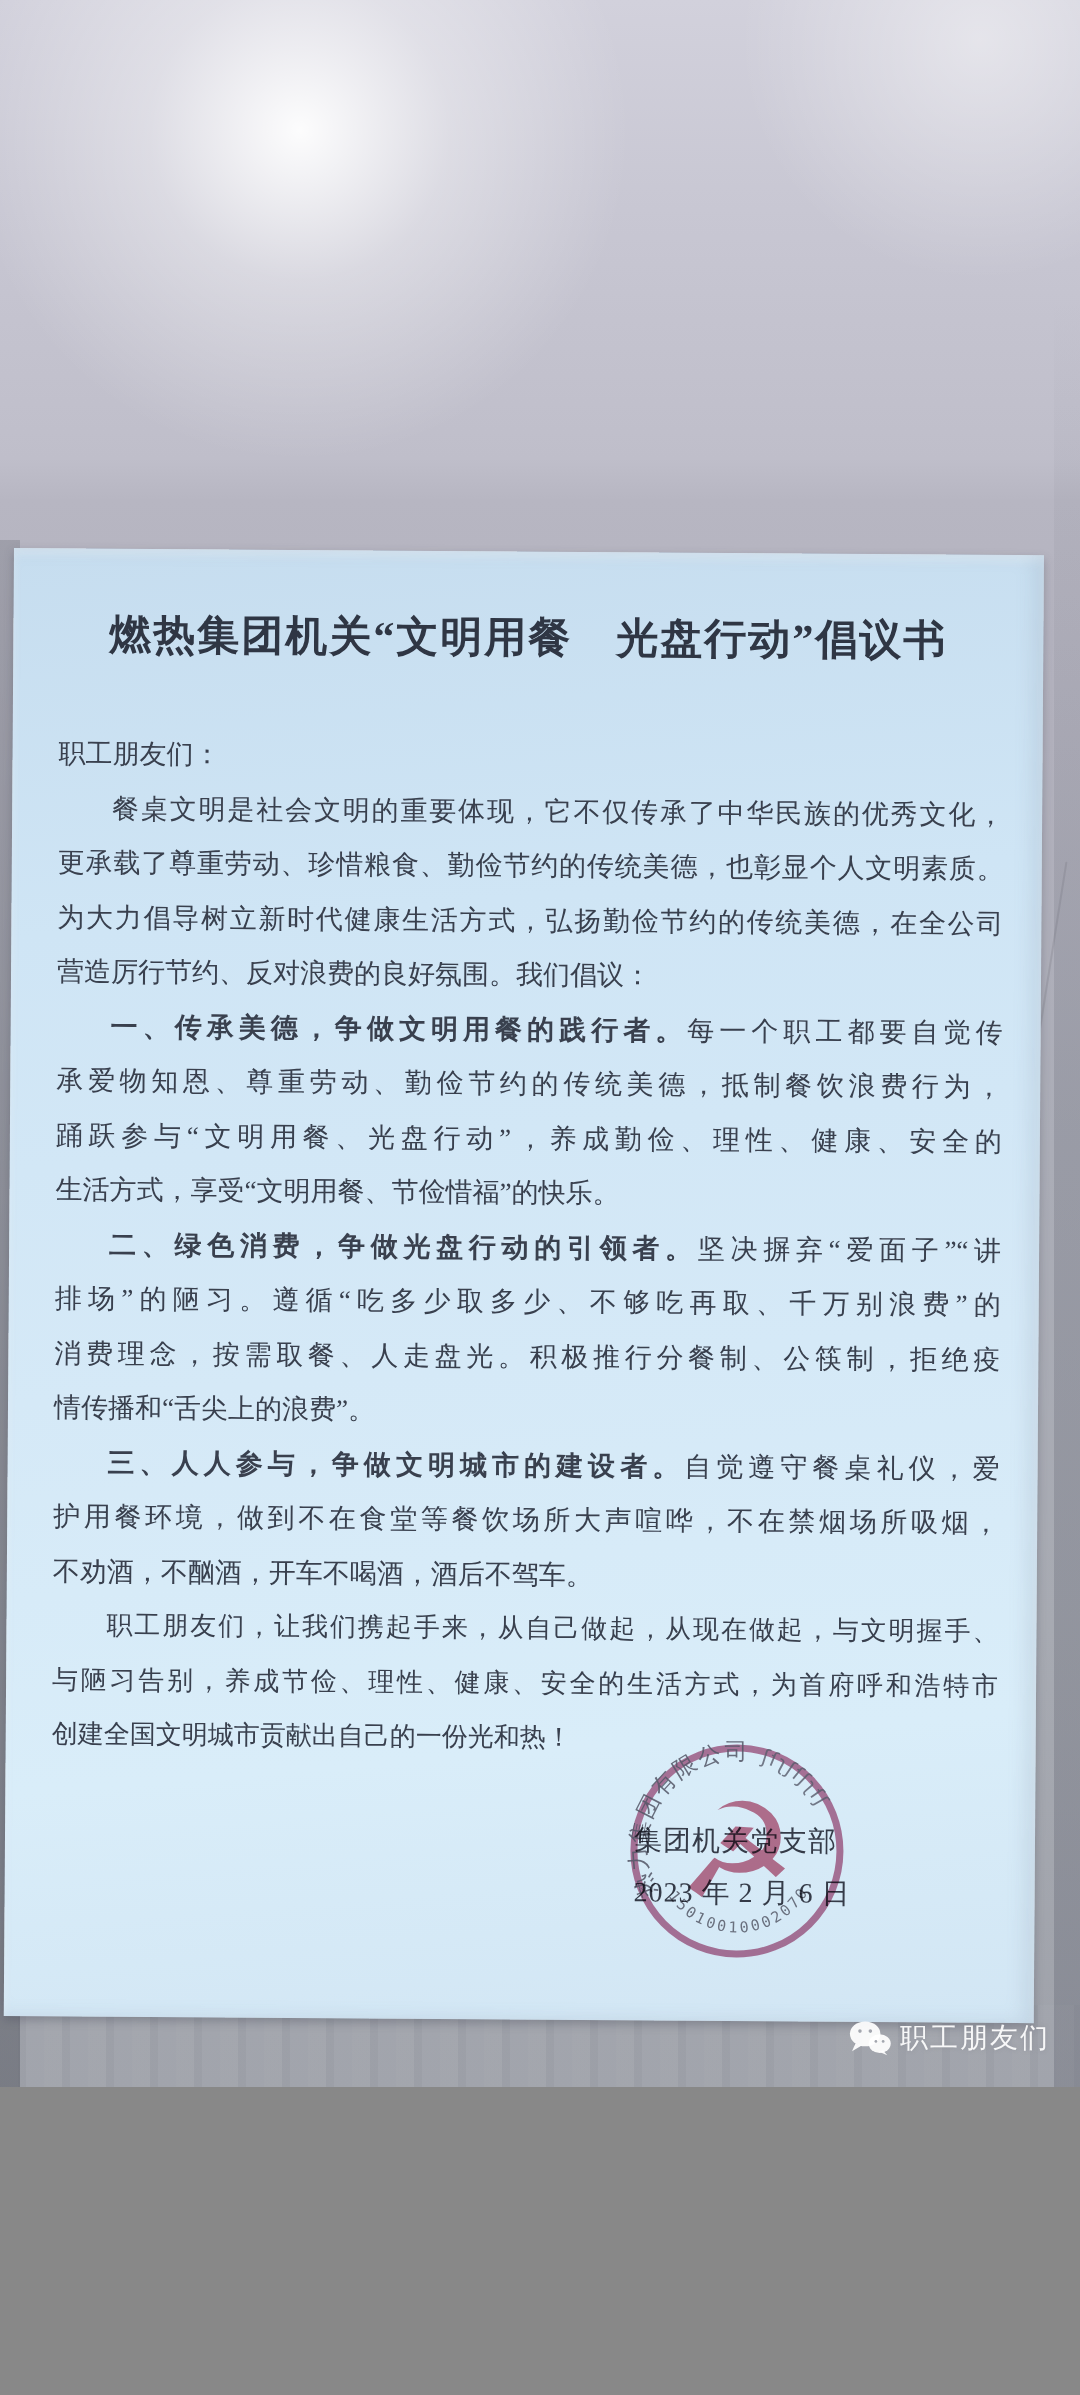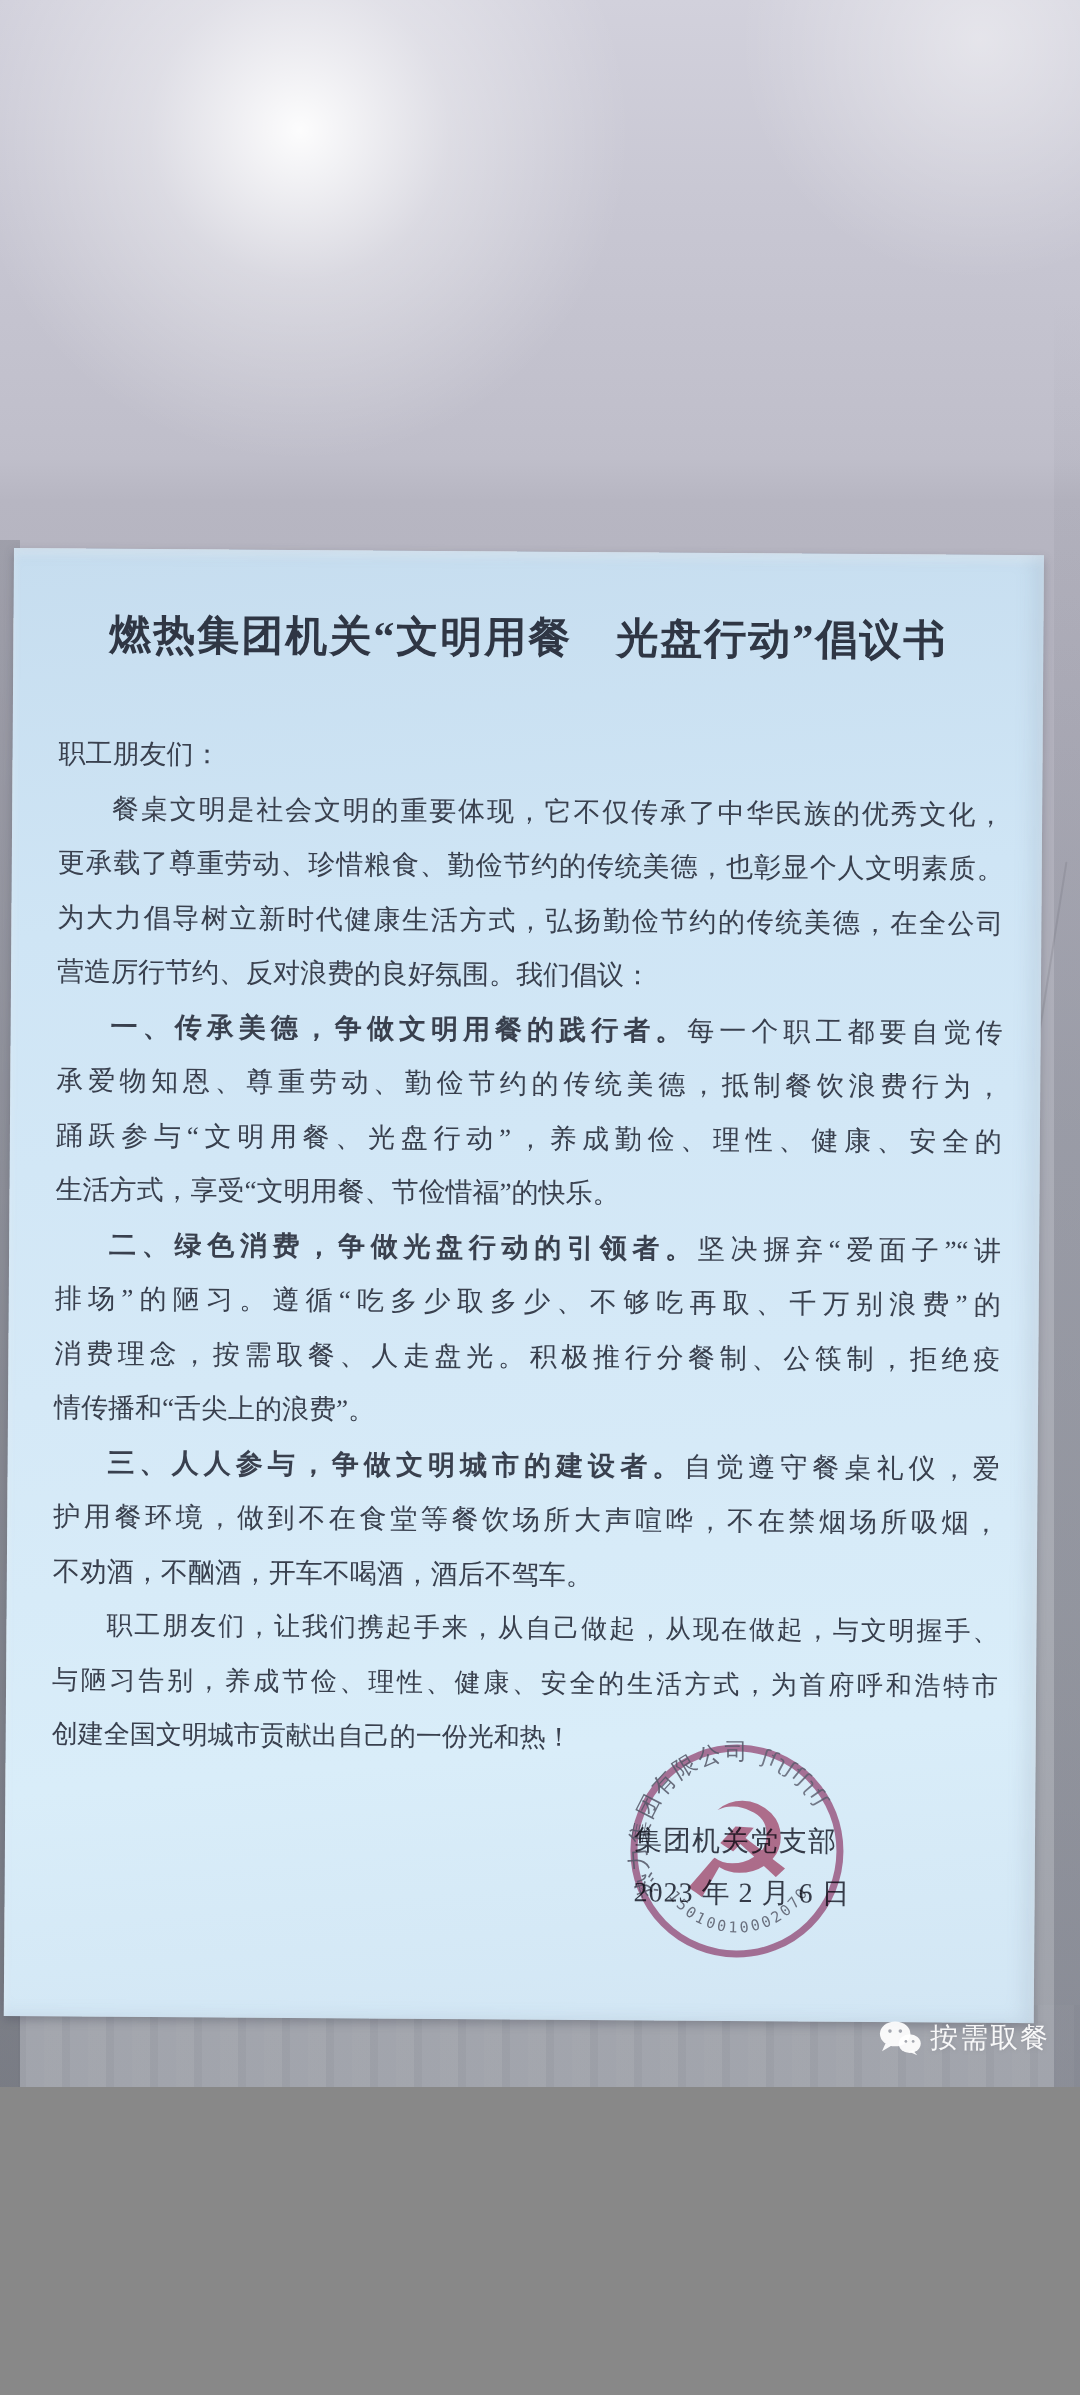--- a/index.html
+++ b/index.html
@@ -123,16 +123,16 @@
     <svg width="44" height="36" viewBox="0 0 62 52">
       <path d="M10,34 L5,45 L19,37 Z" fill="rgba(255,255,255,.93)"></path>
       <ellipse cx="24" cy="20" rx="22" ry="18" fill="rgba(255,255,255,.93)"></ellipse>
       <circle cx="16.5" cy="16" r="2.6" fill="#a4a7af"></circle>
       <circle cx="31.5" cy="16" r="2.6" fill="#a4a7af"></circle>
       <path d="M50,44 L56,51 L44,46 Z" fill="rgba(255,255,255,.93)"></path>
       <ellipse cx="45" cy="34" rx="16" ry="13.5" fill="rgba(255,255,255,.93)"></ellipse>
       <circle cx="39.5" cy="31" r="2" fill="#a4a7af"></circle>
       <circle cx="50" cy="31" r="2" fill="#a4a7af"></circle>
     </svg>
-    <span class="wm-label">按需取餐</span>
+    <span class="wm-label">职工朋友们</span>
   </div>
 
 </div>
 
 </body></html>

